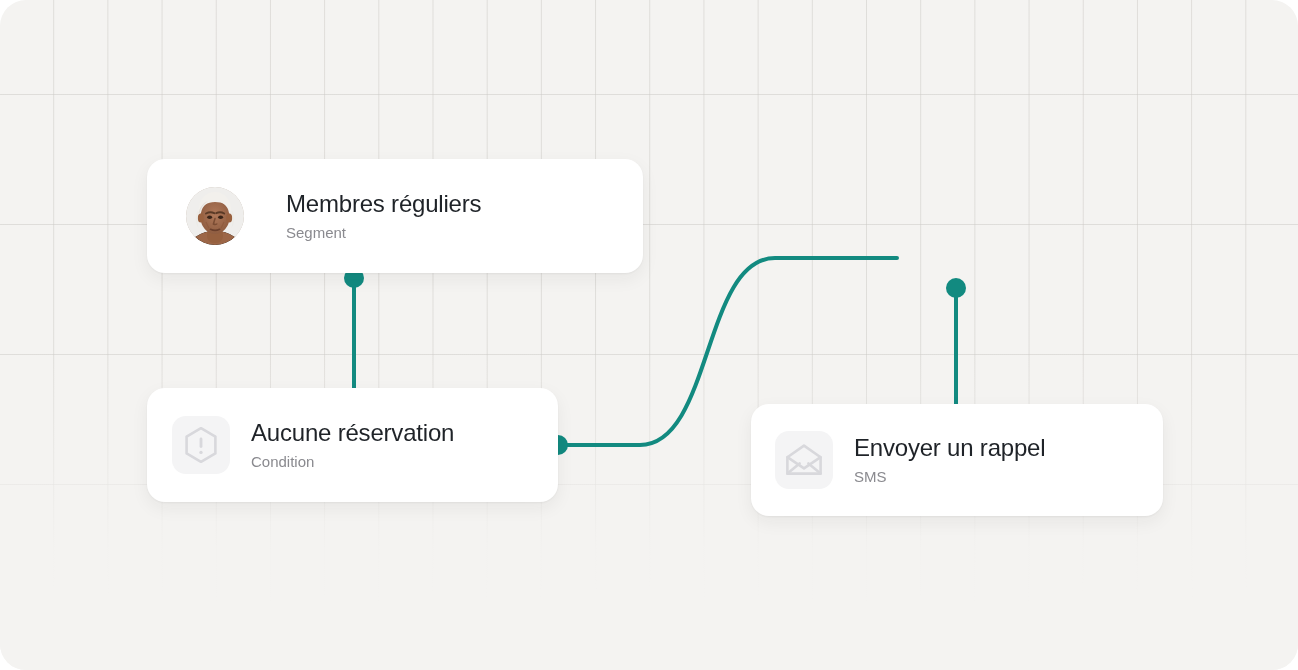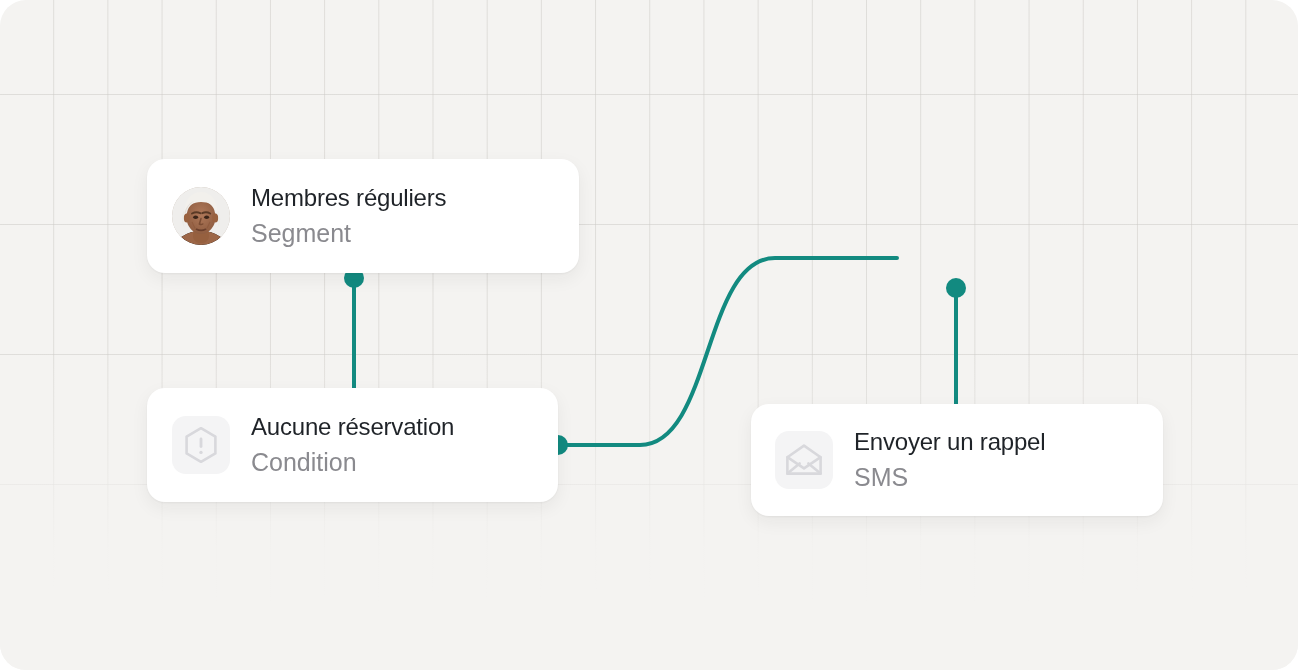--- a/index.html
+++ b/index.html
@@ -76,29 +76,29 @@
   .card-icon.tile { background: #f4f4f5; }
   .card-text { margin-left: 21px; min-width: 0; }
   .card-title {
     font-size: 24px;
     color: #1f2328;
     line-height: 1.15;
     letter-spacing: -0.2px;
     white-space: nowrap;
   }
   .card-sub {
-    font-size: 25px;
+    font-size: 15px;
     color: #8a8a8f;
     line-height: 1.2;
     margin-top: 7px;
     white-space: nowrap;
   }
 
   
-  #node-segment   { left: 147px; top: 159px;  width: 432px; height: 114px; padding: 0 0 0 25px; }
+  #node-segment   { left: 147px; top: 159px;  width: 496px; height: 114px; padding: 0 0 0 39px; gap: 21px; }
   #node-condition { left: 147px; top: 388px;  width: 411px; height: 114px; padding: 0 0 0 25px; }
   #node-sms       { left: 751px; top: 404px;  width: 412px; height: 112px; padding: 0 0 0 24px; }
 
   
   .avatar {
     width: 58px; height: 58px;
     border-radius: 50%;
     position: relative;
     overflow: hidden;
     background: #cfc6bd;

